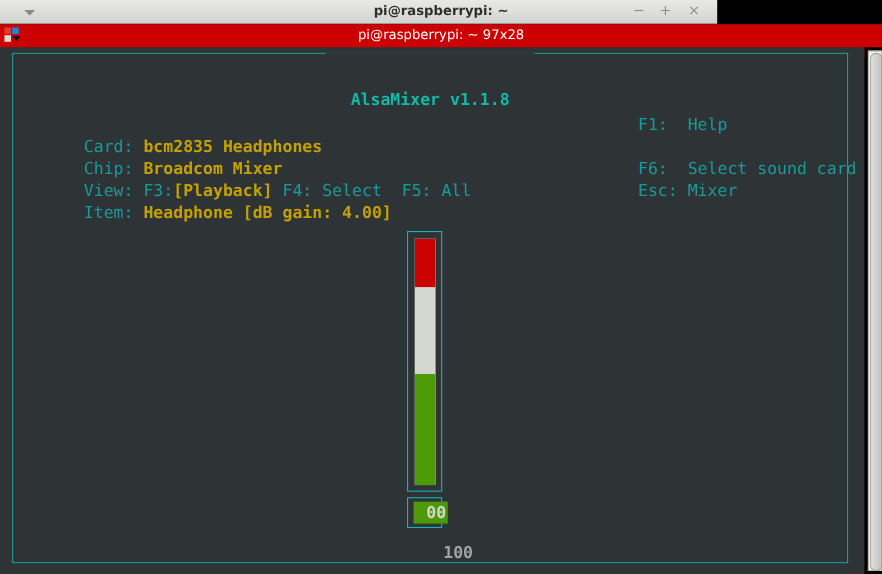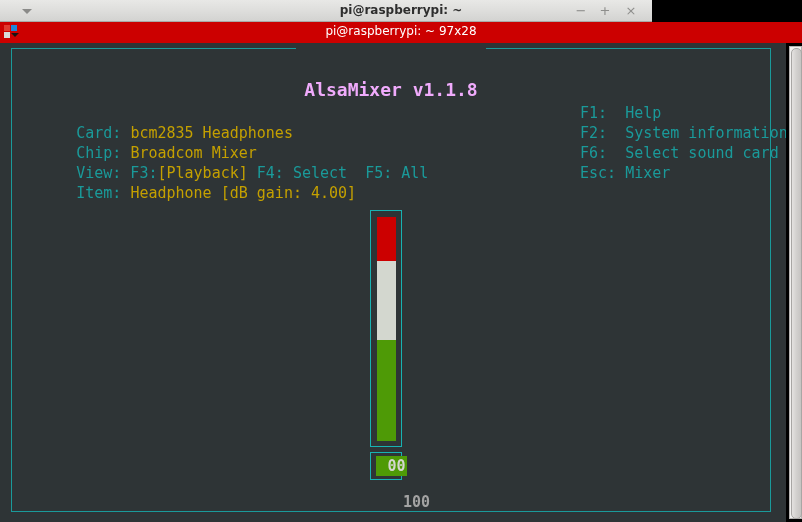--- a/index.html
+++ b/index.html
@@ -164,42 +164,42 @@
     top: -1px;
     width: 190px;
     height: 3px;
     background: #2e3436;
   }
   #frame-title {
     position: absolute;
     left: 0; top: -10px;
     width: 760px;
     text-align: center;
-    font-size: 18px;
+    font-size: 15px;
     line-height: 18px;
-    color: #f0abfc;
+    color: #14b8a6;
     font-family: "DejaVu Sans Mono", monospace;
     font-weight: bold;
   }
 
   
   .info-row {
     position: absolute;
     left: 22px;
     font-family: "DejaVu Sans Mono", monospace;
     font-size: 15px;
     line-height: 20px;
     white-space: pre;
   }
   .r1 { top: 60px; }
   .r2 { top: 80px; }
   .r3 { top: 100px; text-align: right; }
   .r4 { top: 120px; }
   .teal { color: #1a9a9a; }
-  .gold { color: #c4a000; font-weight: normal; }
+  .gold { color: #c4a000; font-weight: bold; }
 
   .help-row {
     position: absolute;
     left: 580px;
     font-family: "DejaVu Sans Mono", monospace;
     font-size: 15px;
     line-height: 20px;
     white-space: pre;
     color: #1a9a9a;
   }
@@ -327,21 +327,20 @@
       <span class="teal">Chip: </span><span class="gold">Broadcom Mixer</span>
     </div>
     <div class="info-row r3">
       <span class="teal">View: F3:</span><span class="gold">[Playback]</span><span class="teal"> F4: Select  F5: All</span>
     </div>
     <div class="info-row r4">
       <span class="teal">Item: </span><span class="gold">Headphone [dB gain: 4.00]</span>
     </div>
 
     <div class="help-row r1">F1:  Help</div>
-    <div class="help-row r2">F2:  System information</div>
     <div class="help-row r3">F6:  Select sound card</div>
     <div class="help-row r4">Esc: Mixer</div>
 
     <div id="vol-outline"></div>
     <div id="vol-fill-area">
       <div id="vol-red"></div>
       <div id="vol-green"></div>
     </div>
 
     <div id="vol-box"></div>

